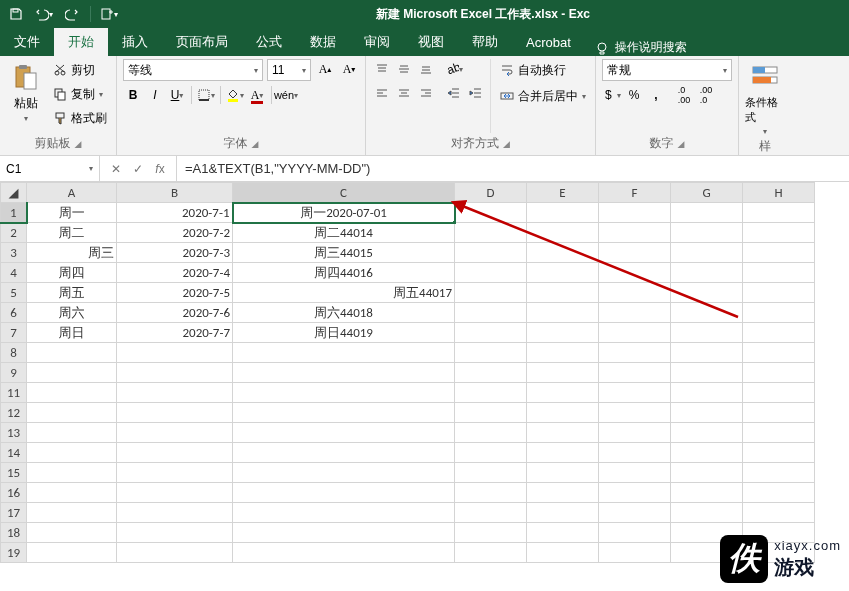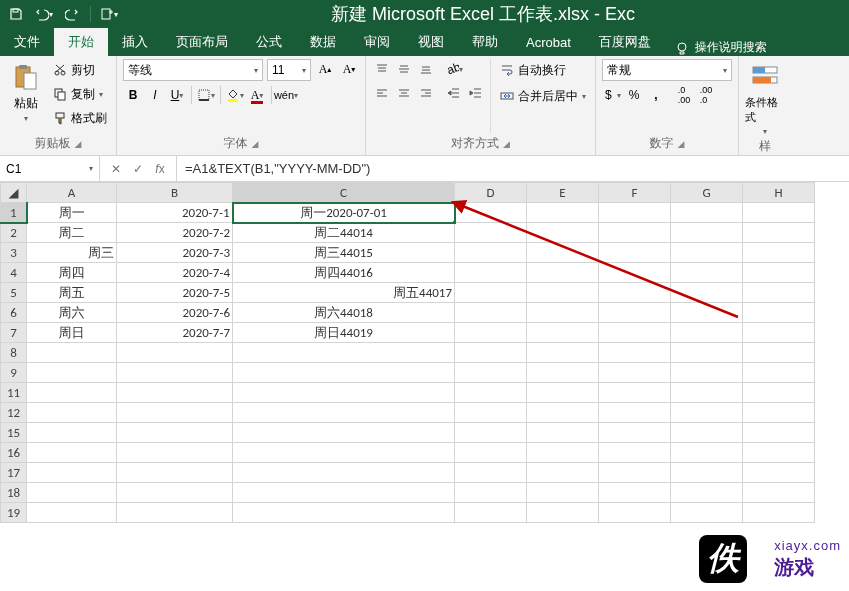--- a/index.html
+++ b/index.html
@@ -1,20 +1,20 @@
 <!DOCTYPE html>
 <html><head>
 <meta charset="utf-8">
 <style>
 *{box-sizing:border-box;margin:0;padding:0;font-family:"Microsoft YaHei","Segoe UI",sans-serif;font-size:12px;}
 body{background:#fff;width:849px;height:591px;overflow:hidden;position:relative;}
 .titlebar{background:#185c37;height:28px;display:flex;align-items:center;color:#fff;padding:0 4px;}
 .titlebar .qat{display:flex;gap:4px;align-items:center;}
 .titlebar .qbtn{width:24px;height:22px;display:flex;align-items:center;justify-content:center;color:#fff;}
-.titlebar .title{flex:1;text-align:center;font-size:18px;white-space:nowrap;overflow:hidden;}
+.titlebar .title{flex:1;text-align:center;font-size:12px;white-space:nowrap;overflow:hidden;font-weight:bold;}
 .tabs{background:#185c37;height:28px;display:flex;align-items:flex-end;color:#fff;}
 .tab{padding:0 14px;height:28px;display:flex;align-items:center;cursor:pointer;font-size:13px;}
 .tab.active{background:#f3f3f3;color:#1a7243;}
 .tabs .tell{display:flex;align-items:center;gap:6px;padding:0 10px;}
 .ribbon{background:#f3f3f3;border-bottom:1px solid #d4d4d4;height:100px;display:flex;}
 .group{border-right:1px solid #d4d4d4;padding:3px 6px 0 6px;display:flex;flex-direction:column;}
 .group .body{flex:1;display:flex;gap:4px;}
 .group .label{text-align:center;color:#666;font-size:11px;padding:2px 0 3px;display:flex;align-items:center;justify-content:center;gap:4px;}
 .group .label .lnch{font-size:9px;color:#888;}
 .bigbtn{width:40px;display:flex;flex-direction:column;align-items:center;justify-content:flex-start;padding-top:2px;gap:2px;}
@@ -38,21 +38,21 @@
 table.grid th{background:#e6e6e6;font-weight:normal;text-align:center;color:#444;height:20px;}
 table.grid th.rowhdr{width:26px;background:#e6e6e6;text-align:center;}
 table.grid th.sel{background:#d2d2d2;border-bottom:2px solid #217346;}
 table.grid th.rowhdr.sel{background:#d2d2d2;border-right:2px solid #217346;}
 td.selcell{border:2px solid #217346 !important;position:relative;}
 .fillh{position:absolute;right:-4px;bottom:-4px;width:6px;height:6px;background:#217346;border:1px solid #fff;}
 .arrow{position:absolute;pointer-events:none;}
 
 .watermark{position:absolute;right:8px;bottom:8px;display:flex;align-items:center;gap:6px;}
 .wm-logo{width:48px;height:48px;background:#000;border-radius:8px;display:flex;align-items:center;justify-content:center;color:#fff;font-size:32px;font-weight:bold;font-style:italic;}
-.wm-text{color:#4c1d95;line-height:1.3;margin-left:21px;}
+.wm-text{color:#0f172a;line-height:1.3;}
 </style>
 </head>
 <body>
 
 <div class="titlebar">
   <div class="qat">
     <div class="qbtn">
         <svg width="14" height="14" viewBox="0 0 14 14">
           <path d="M2 2h8l2 2v8H2z" fill="none" stroke="#fff" stroke-width="1.2"></path>
           <rect x="4" y="2" width="5" height="3" fill="none" stroke="#fff"></rect>
@@ -85,21 +85,20 @@
   <div class="tab">文件</div>
   <div class="tab active">开始</div>
   <div class="tab">插入</div>
   <div class="tab">页面布局</div>
   <div class="tab">公式</div>
   <div class="tab">数据</div>
   <div class="tab">审阅</div>
   <div class="tab">视图</div>
   <div class="tab">帮助</div>
   <div class="tab">Acrobat</div>
-  <div class="tab">百度网盘</div>
   <div class="tell">
     <svg width="14" height="14" viewBox="0 0 14 14">
         <circle cx="7" cy="6" r="4" fill="none" stroke="#fff"></circle>
         <path d="M5 11h4v2H5z" fill="none" stroke="#fff"></path>
       </svg>
     <span>操作说明搜索</span>
   </div>
 </div>
 
 <div class="ribbon">
@@ -511,20 +510,42 @@
           <td style="text-align:right"></td>
           <td style="text-align:center"></td>
           <td style="text-align:center"></td>
           <td style="text-align:center"></td>
           <td style="text-align:center"></td>
           <td style="text-align:center"></td>
           <td style="text-align:center"></td>
         </tr>
         <tr>
           <th class="rowhdr">12</th>
+          <td style="text-align:center"></td>
+          <td style="text-align:right"></td>
+          <td style="text-align:center"></td>
+          <td style="text-align:center"></td>
+          <td style="text-align:center"></td>
+          <td style="text-align:center"></td>
+          <td style="text-align:center"></td>
+          <td style="text-align:center"></td>
+        </tr>
+        <tr>
+          <th class="rowhdr">13</th>
+          <td style="text-align:center"></td>
+          <td style="text-align:right"></td>
+          <td style="text-align:center"></td>
+          <td style="text-align:center"></td>
+          <td style="text-align:center"></td>
+          <td style="text-align:center"></td>
+          <td style="text-align:center"></td>
+          <td style="text-align:center"></td>
+        </tr>
+        <tr>
+          <th class="rowhdr">14</th>
           <td style="text-align:center"></td>
           <td style="text-align:right"></td>
           <td style="text-align:center"></td>
           <td style="text-align:center"></td>
           <td style="text-align:center"></td>
           <td style="text-align:center"></td>
           <td style="text-align:center"></td>
           <td style="text-align:center"></td>
         </tr>
         <tr>

